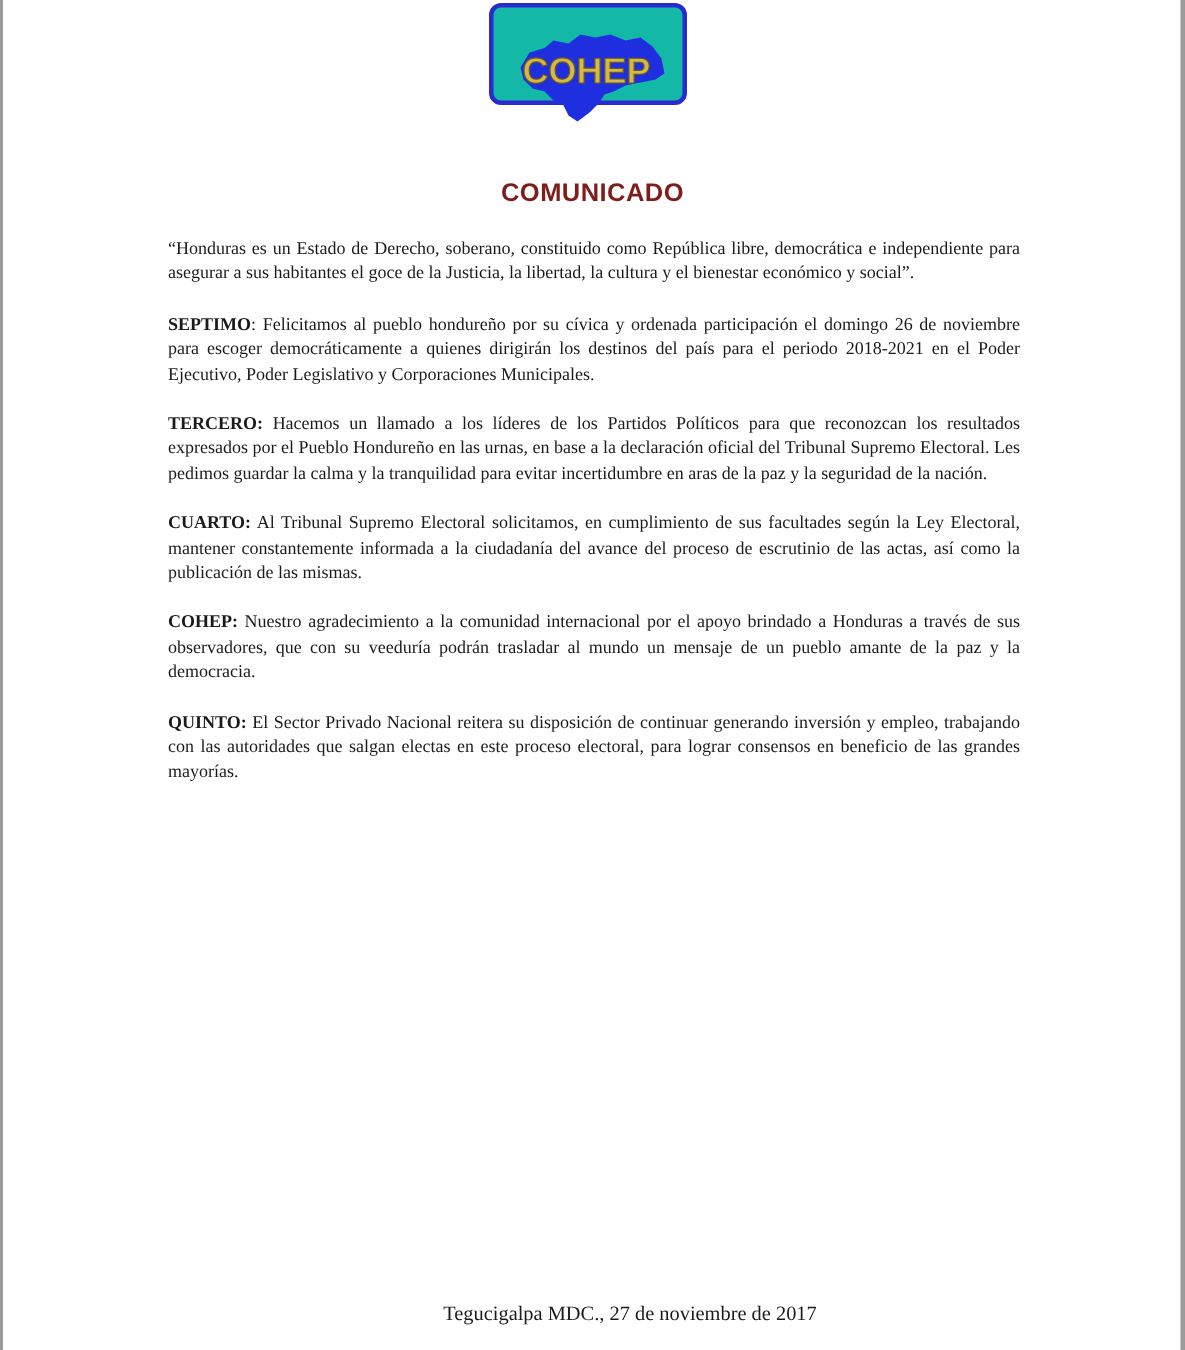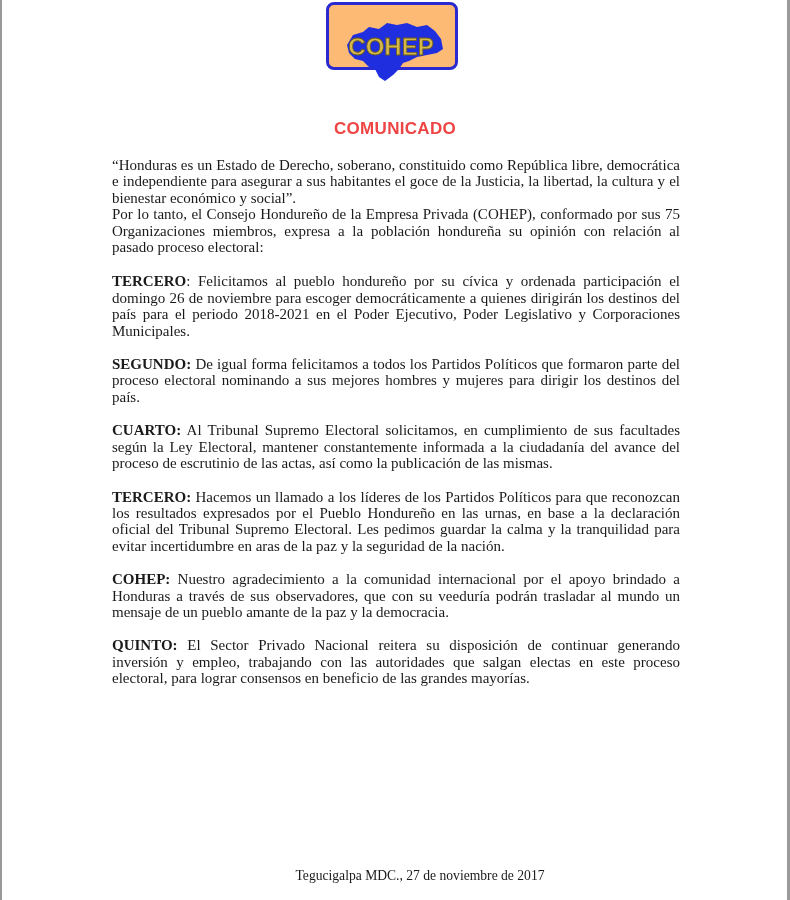--- a/index.html
+++ b/index.html
@@ -4,31 +4,31 @@
   <style>
     html, body { margin: 0; padding: 0; }
     body {
       width: 790px; height: 900px; background: #ffffff; position: relative; overflow: hidden;
       font-family: "Liberation Serif", "DejaVu Serif", serif; color: #1a1a1a;
     }
     .edge-left { position: absolute; left: 0; top: 0; width: 2px; height: 900px; background: #9a9a9a; }
     .edge-right { position: absolute; right: 0; top: 0; width: 3px; height: 900px; background: #9a9a9a; }
     .logo {
       position: absolute; left: 326px; top: 2px; width: 132px; height: 68px;
-      border: 3px solid #2a2ad0; border-radius: 8px; box-sizing: border-box; background: #fdba74;
+      border: 3px solid #2a2ad0; border-radius: 8px; box-sizing: border-box; background: #14b8a6;
     }
     .logo svg { position: absolute; left: 0; top: 0; }
     .title {
       position: absolute; left: 0; width: 790px; top: 119px; text-align: center;
       font-family: "Liberation Sans", "DejaVu Sans", sans-serif; font-weight: bold; font-size: 17px;
-      letter-spacing: 0.3px; color: #ef4444;
+      letter-spacing: 0.3px; color: #7f1d1d;
     }
     .content {
       position: absolute; left: 112px; top: 157px; width: 568px;
-      font-size: 15px; line-height: 16.4px; text-align: justify;
+      font-size: 12px; line-height: 16.4px; text-align: justify;
     }
     .content p { margin: 0; }
     .intro-quote { }
     .intro-body { }
     .section { margin-top: 17px !important; }
     .section b { font-weight: bold; }
     .s-primero { margin-top: 18px !important; }
     .s-septimo { margin-top: 27px !important; }
     .signoff {
       position: absolute; left: 0; width: 840px; top: 868px; text-align: center;
@@ -45,29 +45,27 @@
   <svg width="126" height="86" viewBox="0 0 126 86">
     <path d="M18 40 L24 30 L34 27 L40 22 L50 24 L58 18 L68 20 L78 18 L88 22 L98 20 L106 26 L112 34 L114 44 L108 48 L98 50 L88 52 L80 56 L74 58 L70 64 L64 70 L56 76 L50 72 L46 64 L40 62 L34 56 L26 54 L20 48 Z" fill="#1f2fe0"></path>
     <text x="62" y="50" text-anchor="middle" font-family="Liberation Sans, DejaVu Sans, sans-serif" font-weight="bold" font-size="24" fill="#d4b84a" stroke="#6b5a1a" stroke-width="0.8">COHEP</text>
   </svg>
 </div>
 
 <div class="title">COMUNICADO</div>
 
 <div class="content">
   <p class="intro-quote">“Honduras es un Estado de Derecho, soberano, constituido como República libre, democrática e independiente para asegurar a sus habitantes el goce de la Justicia, la libertad, la cultura y el bienestar económico y social”.</p>
-  <p class="intro-body">Por lo tanto, el Consejo Hondureño de la Empresa Privada (COHEP), conformado por sus 75 Organizaciones miembros, expresa a la población hondureña su opinión con relación al pasado proceso electoral:</p>
 
-  <p class="section s-primero"><b>TERCERO</b><span>:  </span><span>Felicitamos al pueblo hondureño por su cívica y ordenada participación el domingo 26 de noviembre para escoger democráticamente a quienes dirigirán los destinos del país para el periodo 2018-2021 en el Poder Ejecutivo, Poder Legislativo y Corporaciones Municipales.</span></p>
+  <p class="section s-primero"><b>SEPTIMO</b><span>:  </span><span>Felicitamos al pueblo hondureño por su cívica y ordenada participación el domingo 26 de noviembre para escoger democráticamente a quienes dirigirán los destinos del país para el periodo 2018-2021 en el Poder Ejecutivo, Poder Legislativo y Corporaciones Municipales.</span></p>
 
-  <p class="section"><b>SEGUNDO:</b><span> </span><span>De igual forma felicitamos a todos los Partidos Políticos que formaron parte del proceso electoral nominando a sus mejores hombres y mujeres para dirigir los destinos del país.</span></p>
+
+  <p class="section"><b>TERCERO:</b><span> </span><span>Hacemos un llamado a los líderes de los Partidos Políticos para que reconozcan los resultados expresados por el Pueblo Hondureño en las urnas, en base a la declaración oficial del Tribunal Supremo Electoral. Les pedimos guardar la calma y la tranquilidad para evitar incertidumbre en aras de la paz y la seguridad de la nación.</span></p>
 
   <p class="section"><b>CUARTO:</b><span> </span><span>Al Tribunal Supremo Electoral solicitamos, en cumplimiento de sus facultades según la Ley Electoral, mantener constantemente informada a la ciudadanía del avance del proceso de escrutinio de las actas, así como la publicación de las mismas.</span></p>
-
-  <p class="section"><b>TERCERO:</b><span> </span><span>Hacemos un llamado a los líderes de los Partidos Políticos para que reconozcan los resultados expresados por el Pueblo Hondureño en las urnas, en base a la declaración oficial del Tribunal Supremo Electoral. Les pedimos guardar la calma y la tranquilidad para evitar incertidumbre en aras de la paz y la seguridad de la nación.</span></p>
 
   <p class="section"><b>COHEP:</b><span> </span><span>Nuestro agradecimiento a la comunidad internacional por el apoyo brindado a Honduras a través de sus observadores, que con su veeduría podrán trasladar al mundo un mensaje de un pueblo amante de la paz y la democracia.</span></p>
 
   <p class="section"><b>QUINTO:</b><span> </span><span>El Sector Privado Nacional reitera su disposición de continuar generando inversión y empleo, trabajando con las autoridades que salgan electas en este proceso electoral, para lograr consensos en beneficio de las grandes mayorías.</span></p>
 
 </div>
 
 <div class="signoff">Tegucigalpa MDC., 27 de noviembre de 2017</div>
 
 </body></html>

